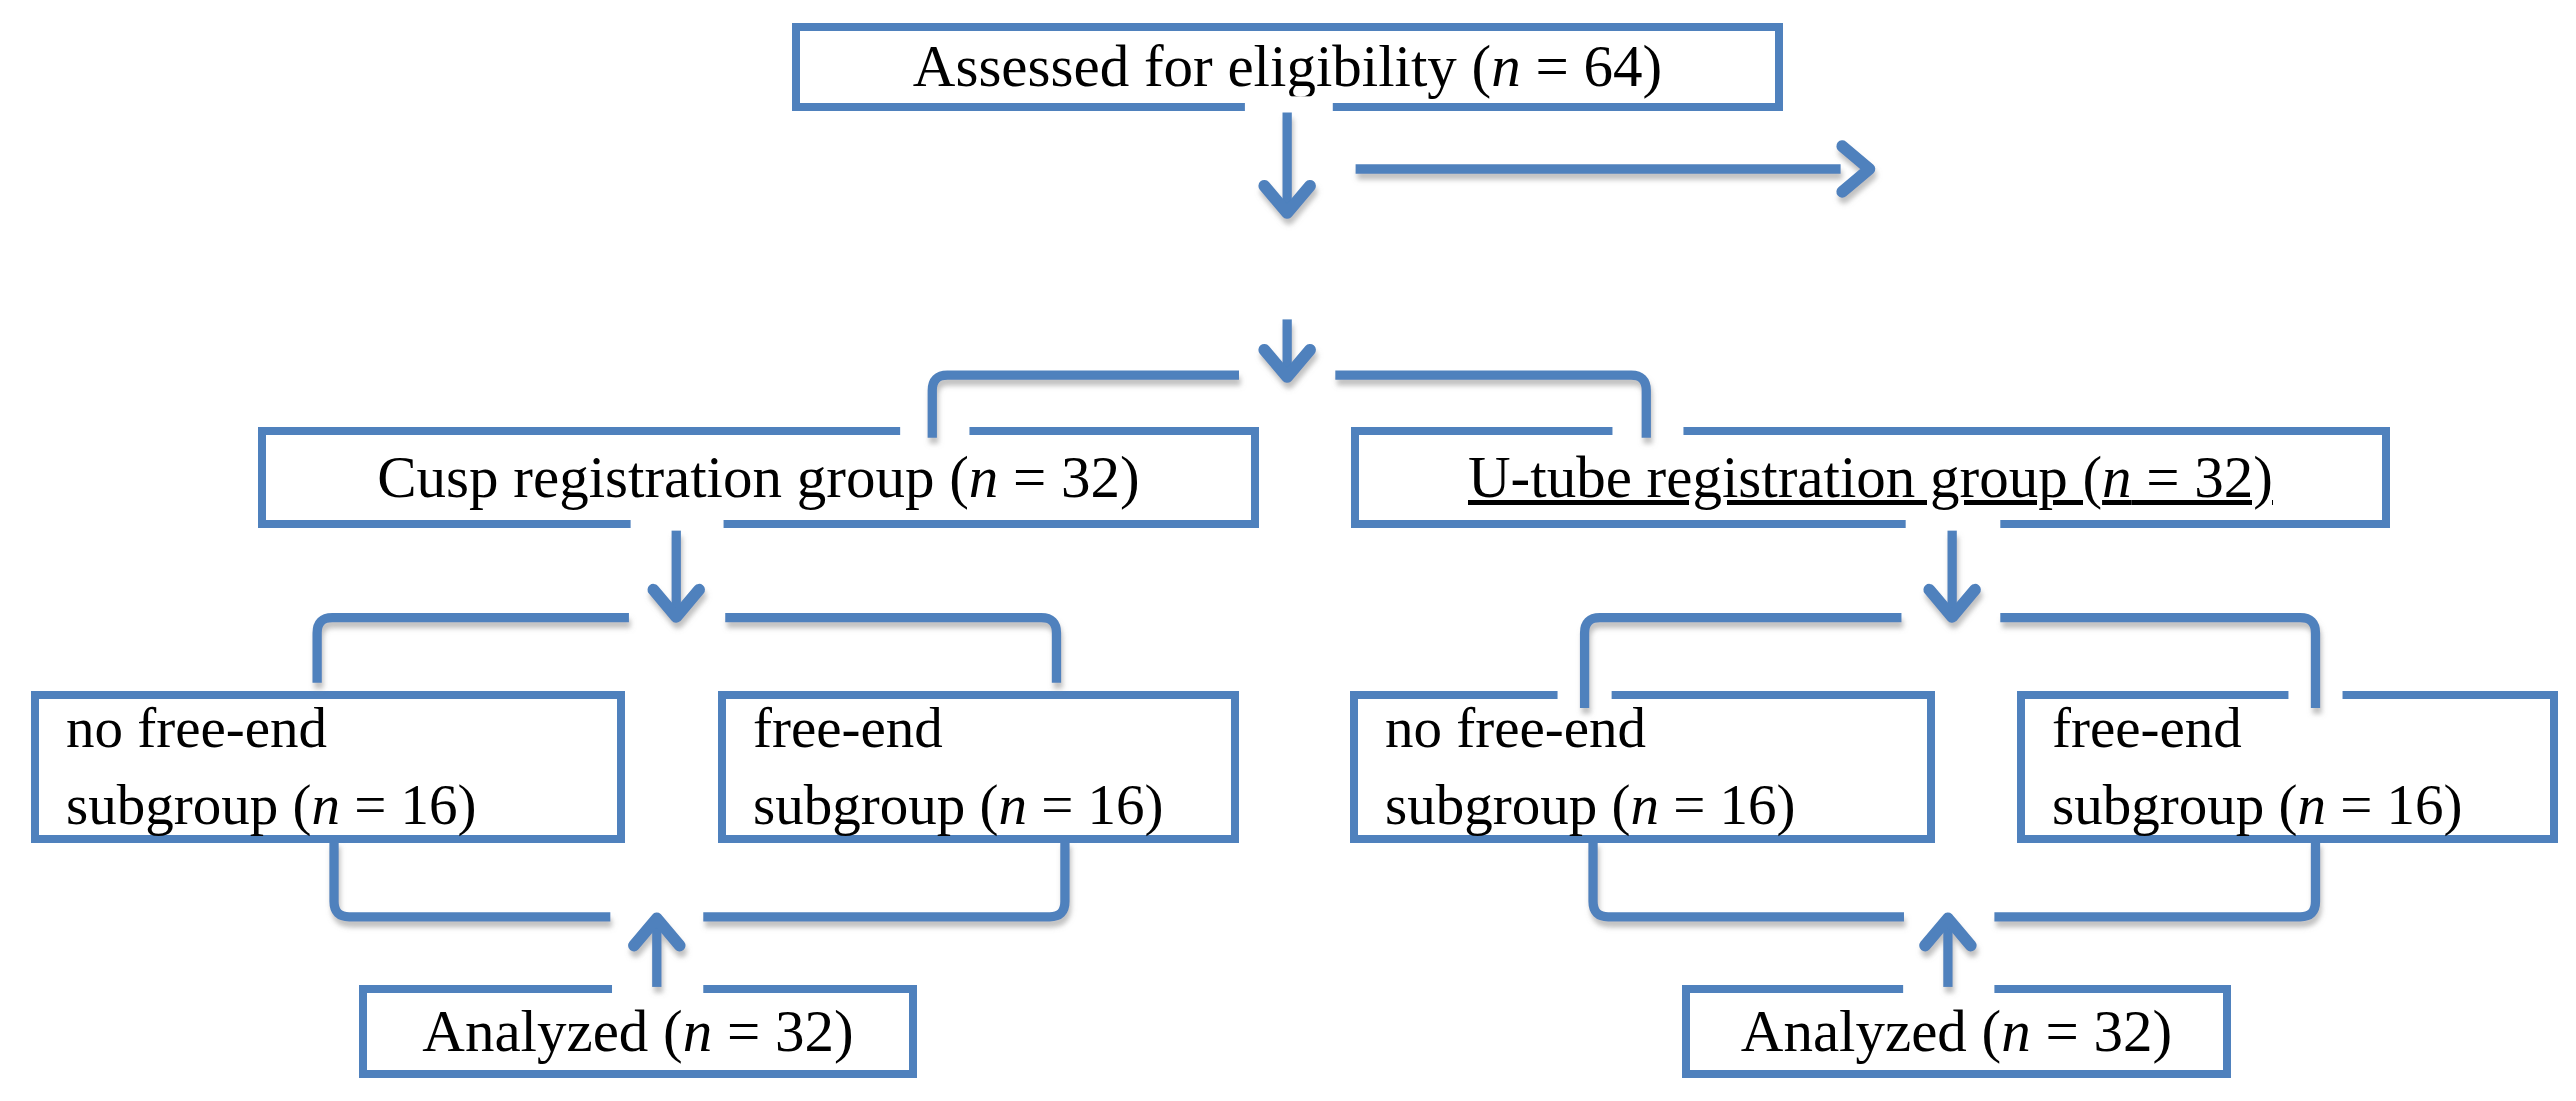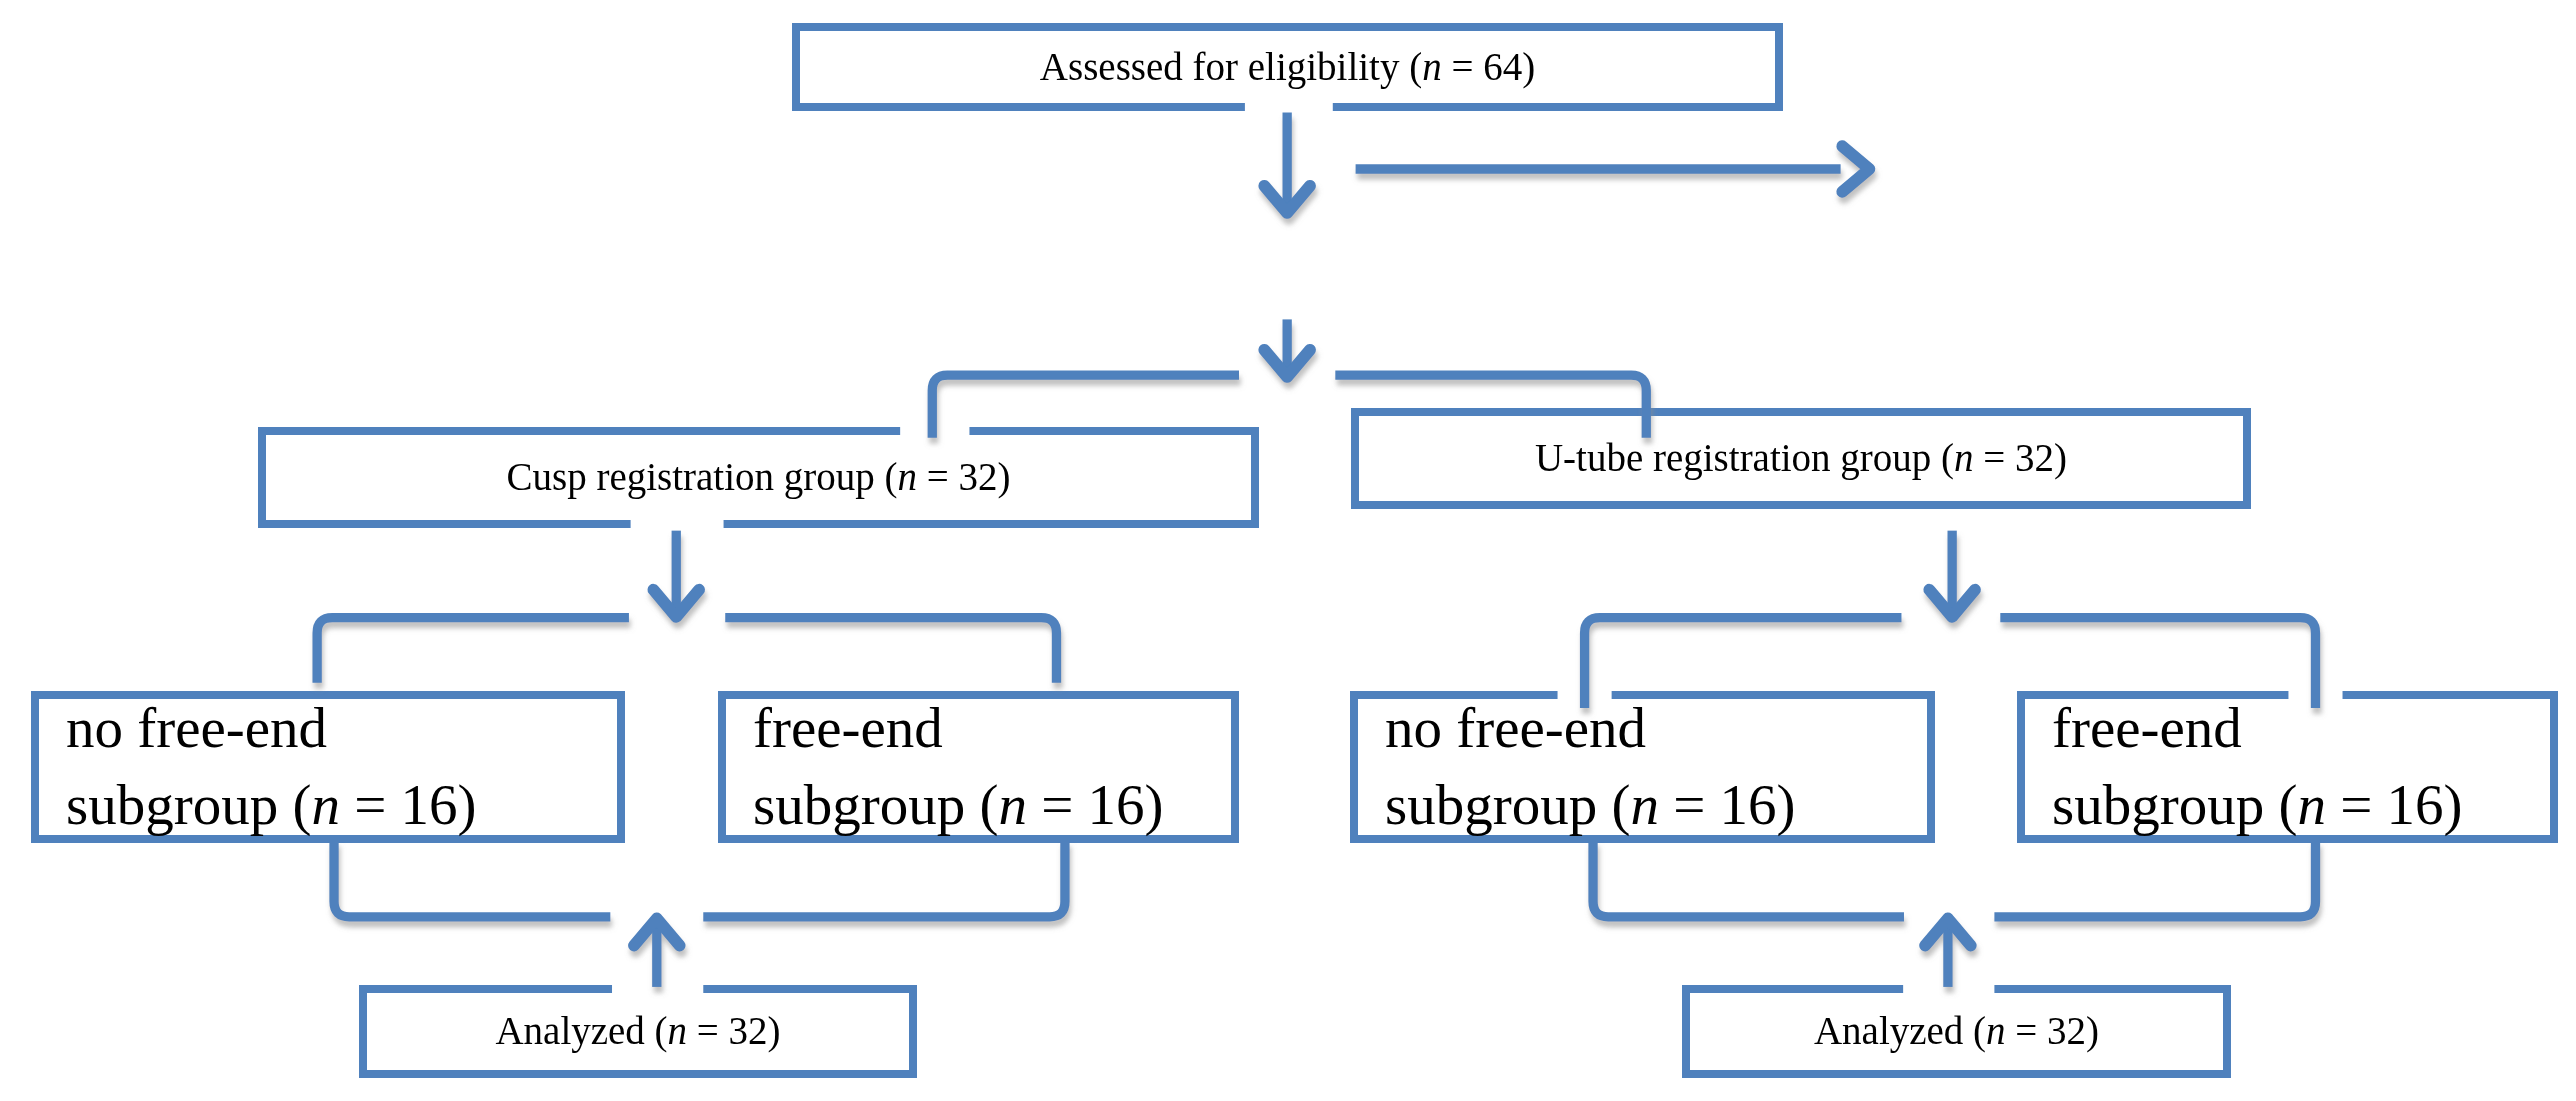--- a/index.html
+++ b/index.html
@@ -10,21 +10,21 @@
     position:relative; width:2576px; height:1101px;
     background:var(--background); overflow:hidden;
     font-family:"Liberation Serif","DejaVu Serif",serif;
   }
   .box{
     position:absolute; box-sizing:border-box;
     background:var(--background);
     border:8.5px solid var(--border);
     color:var(--text);
     display:flex; align-items:center; justify-content:center;
-    font-size:39px; text-align:center; line-height:1.15;
+    font-size:59px; text-align:center; line-height:1.15;
     z-index:1;
   }
   .box.two-line{
     justify-content:flex-start; text-align:left;
     padding-left:27px; font-size:57px; line-height:1.35;
     white-space:pre-line;
   }
   .box i{font-style:italic;}
   #connectors{
     position:absolute; left:0; top:0; width:2576px; height:1101px;
@@ -47,21 +47,21 @@
   <div class="box" style="left:792px;top:23px;width:991px;height:88px;">
     <span>Assessed for eligibility (<i>n</i> = 64)</span>
   </div>
 
 
 
   <div class="box" style="left:258px;top:427px;width:1001px;height:101px;">
     <span>Cusp registration group (<i>n</i> = 32)</span>
   </div>
 
-  <div class="box" style="left:1351px;top:408px;width:900px;height:101px;">
+  <div class="box" style="left:1351px;top:427px;width:1039px;height:101px;text-decoration:underline;">
     <span>U-tube registration group (<i>n</i> = 32)</span>
   </div>
 
   <div class="box two-line" style="left:31px;top:691px;width:594px;height:152px;">
     <span>no free-end
 subgroup (<i>n</i> = 16)</span>
   </div>
 
   <div class="box two-line" style="left:718px;top:691px;width:521px;height:152px;">
     <span>free-end

